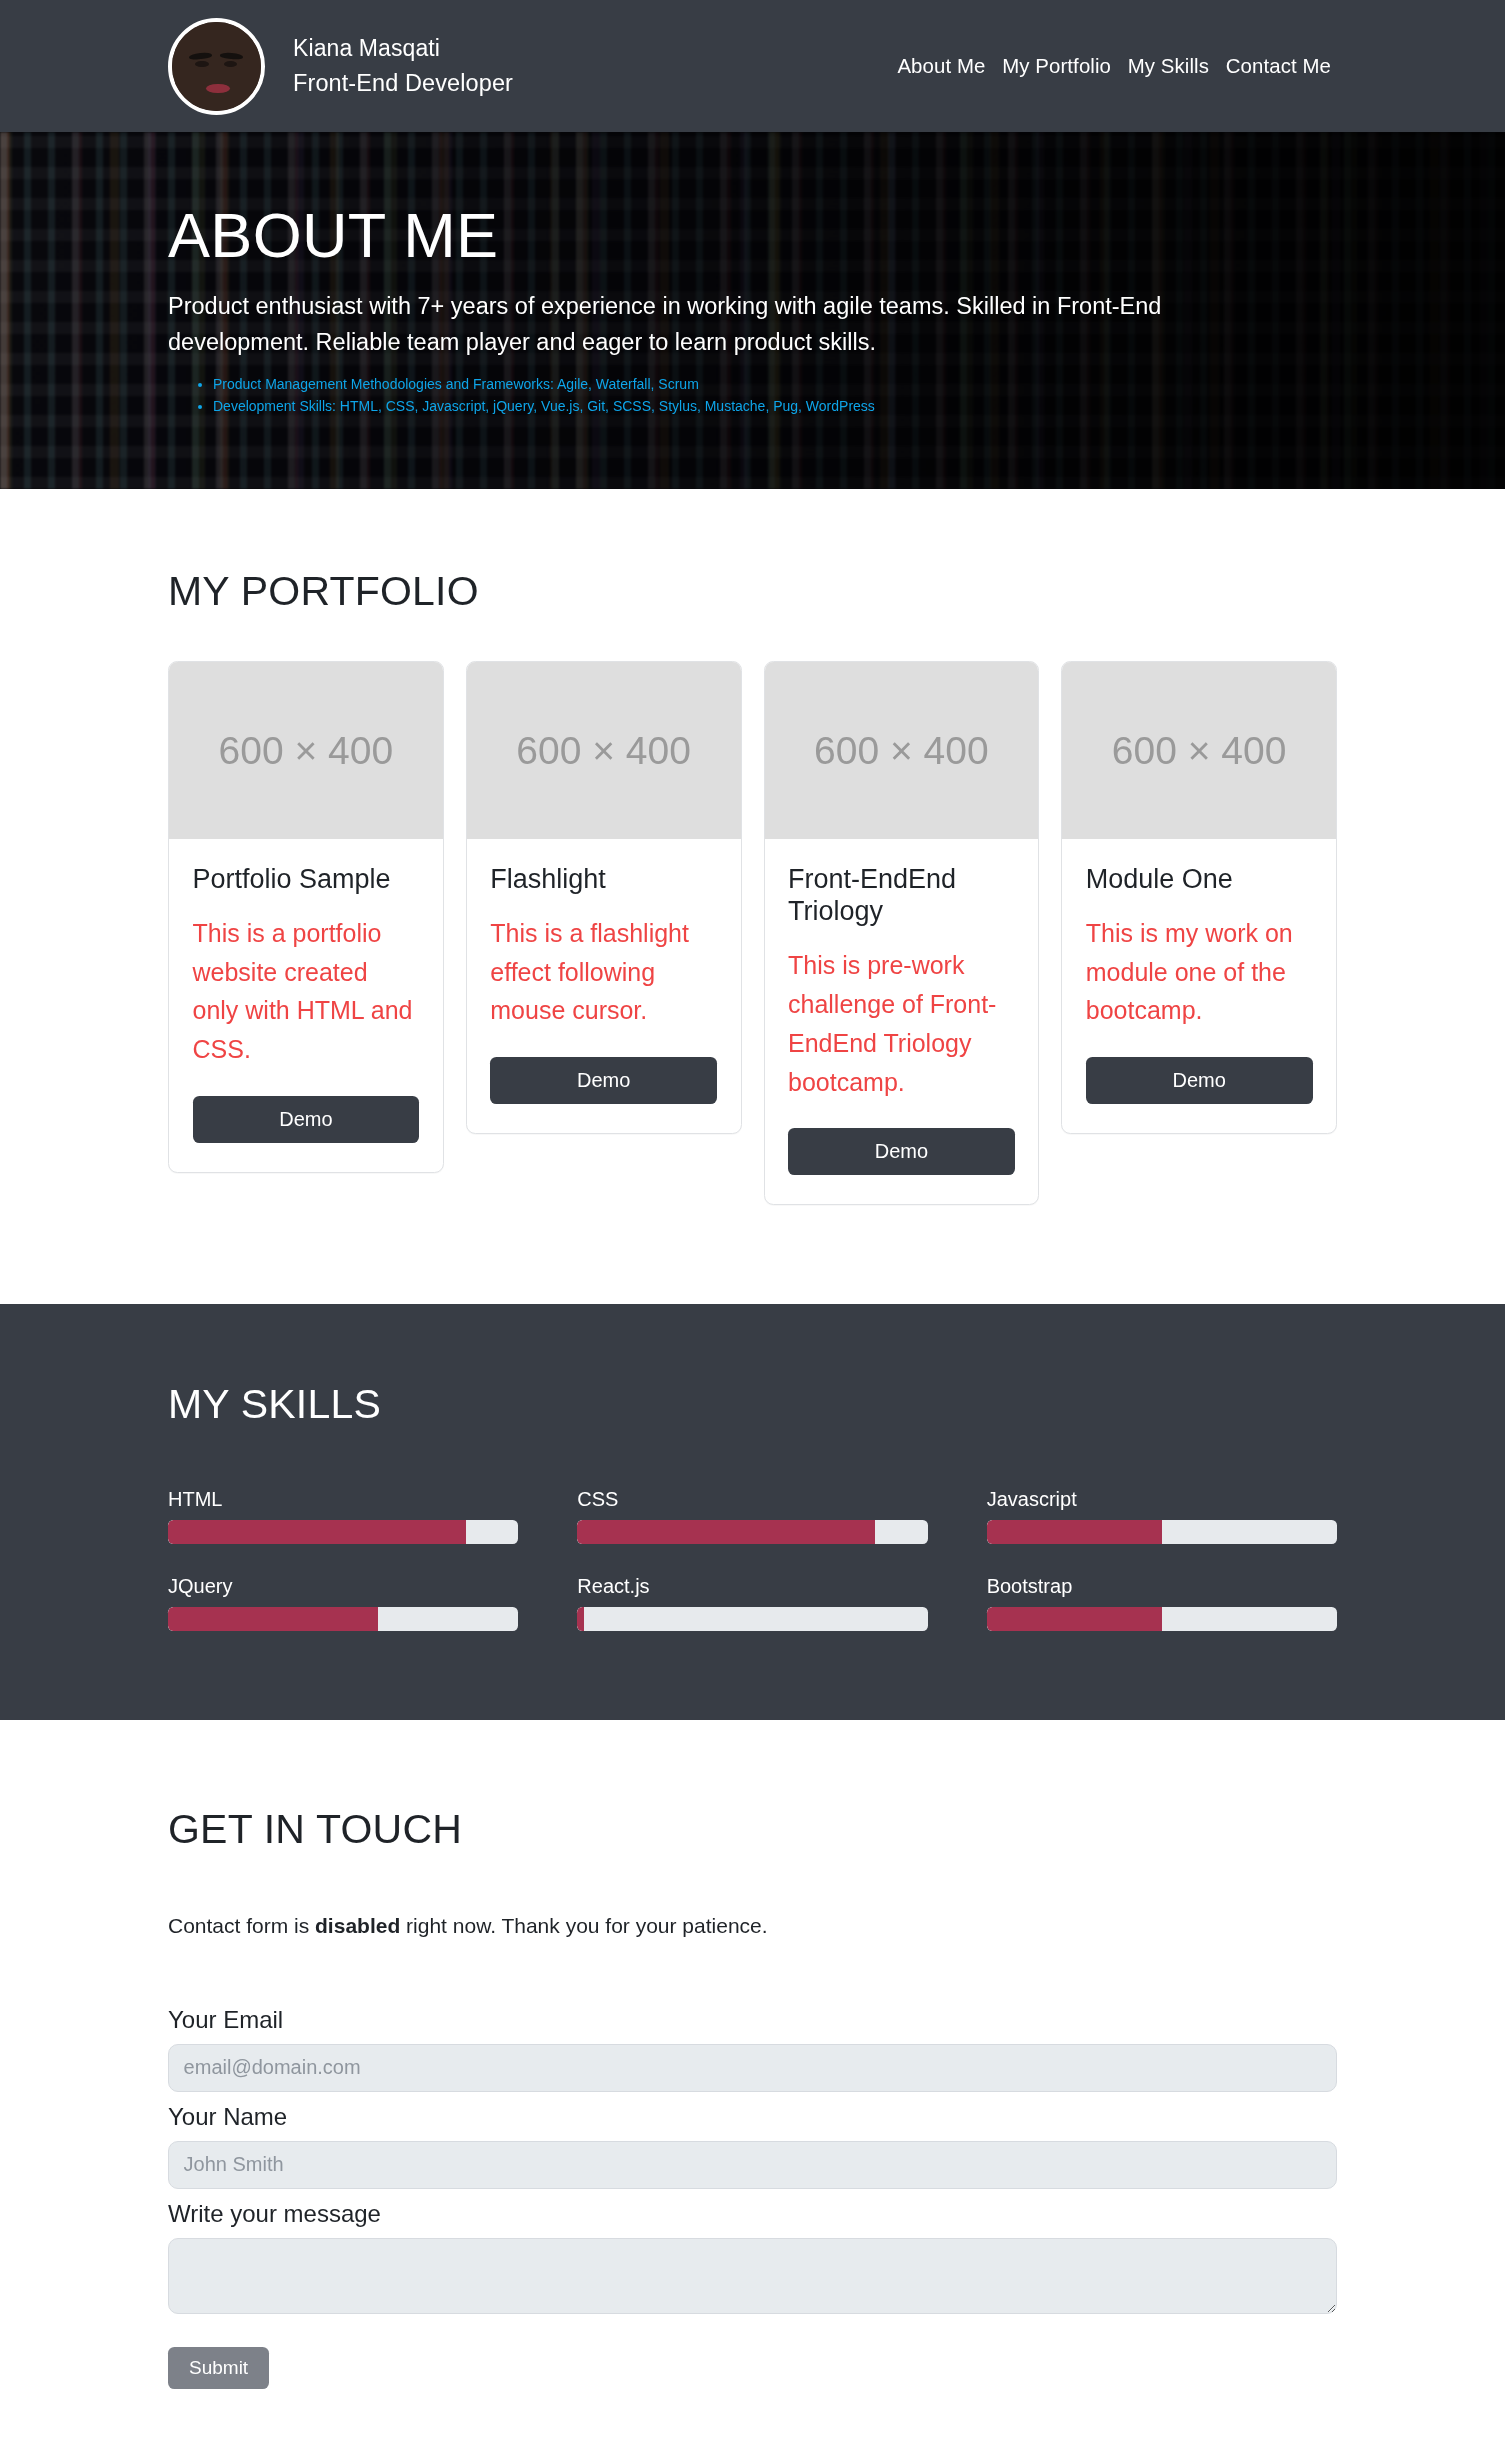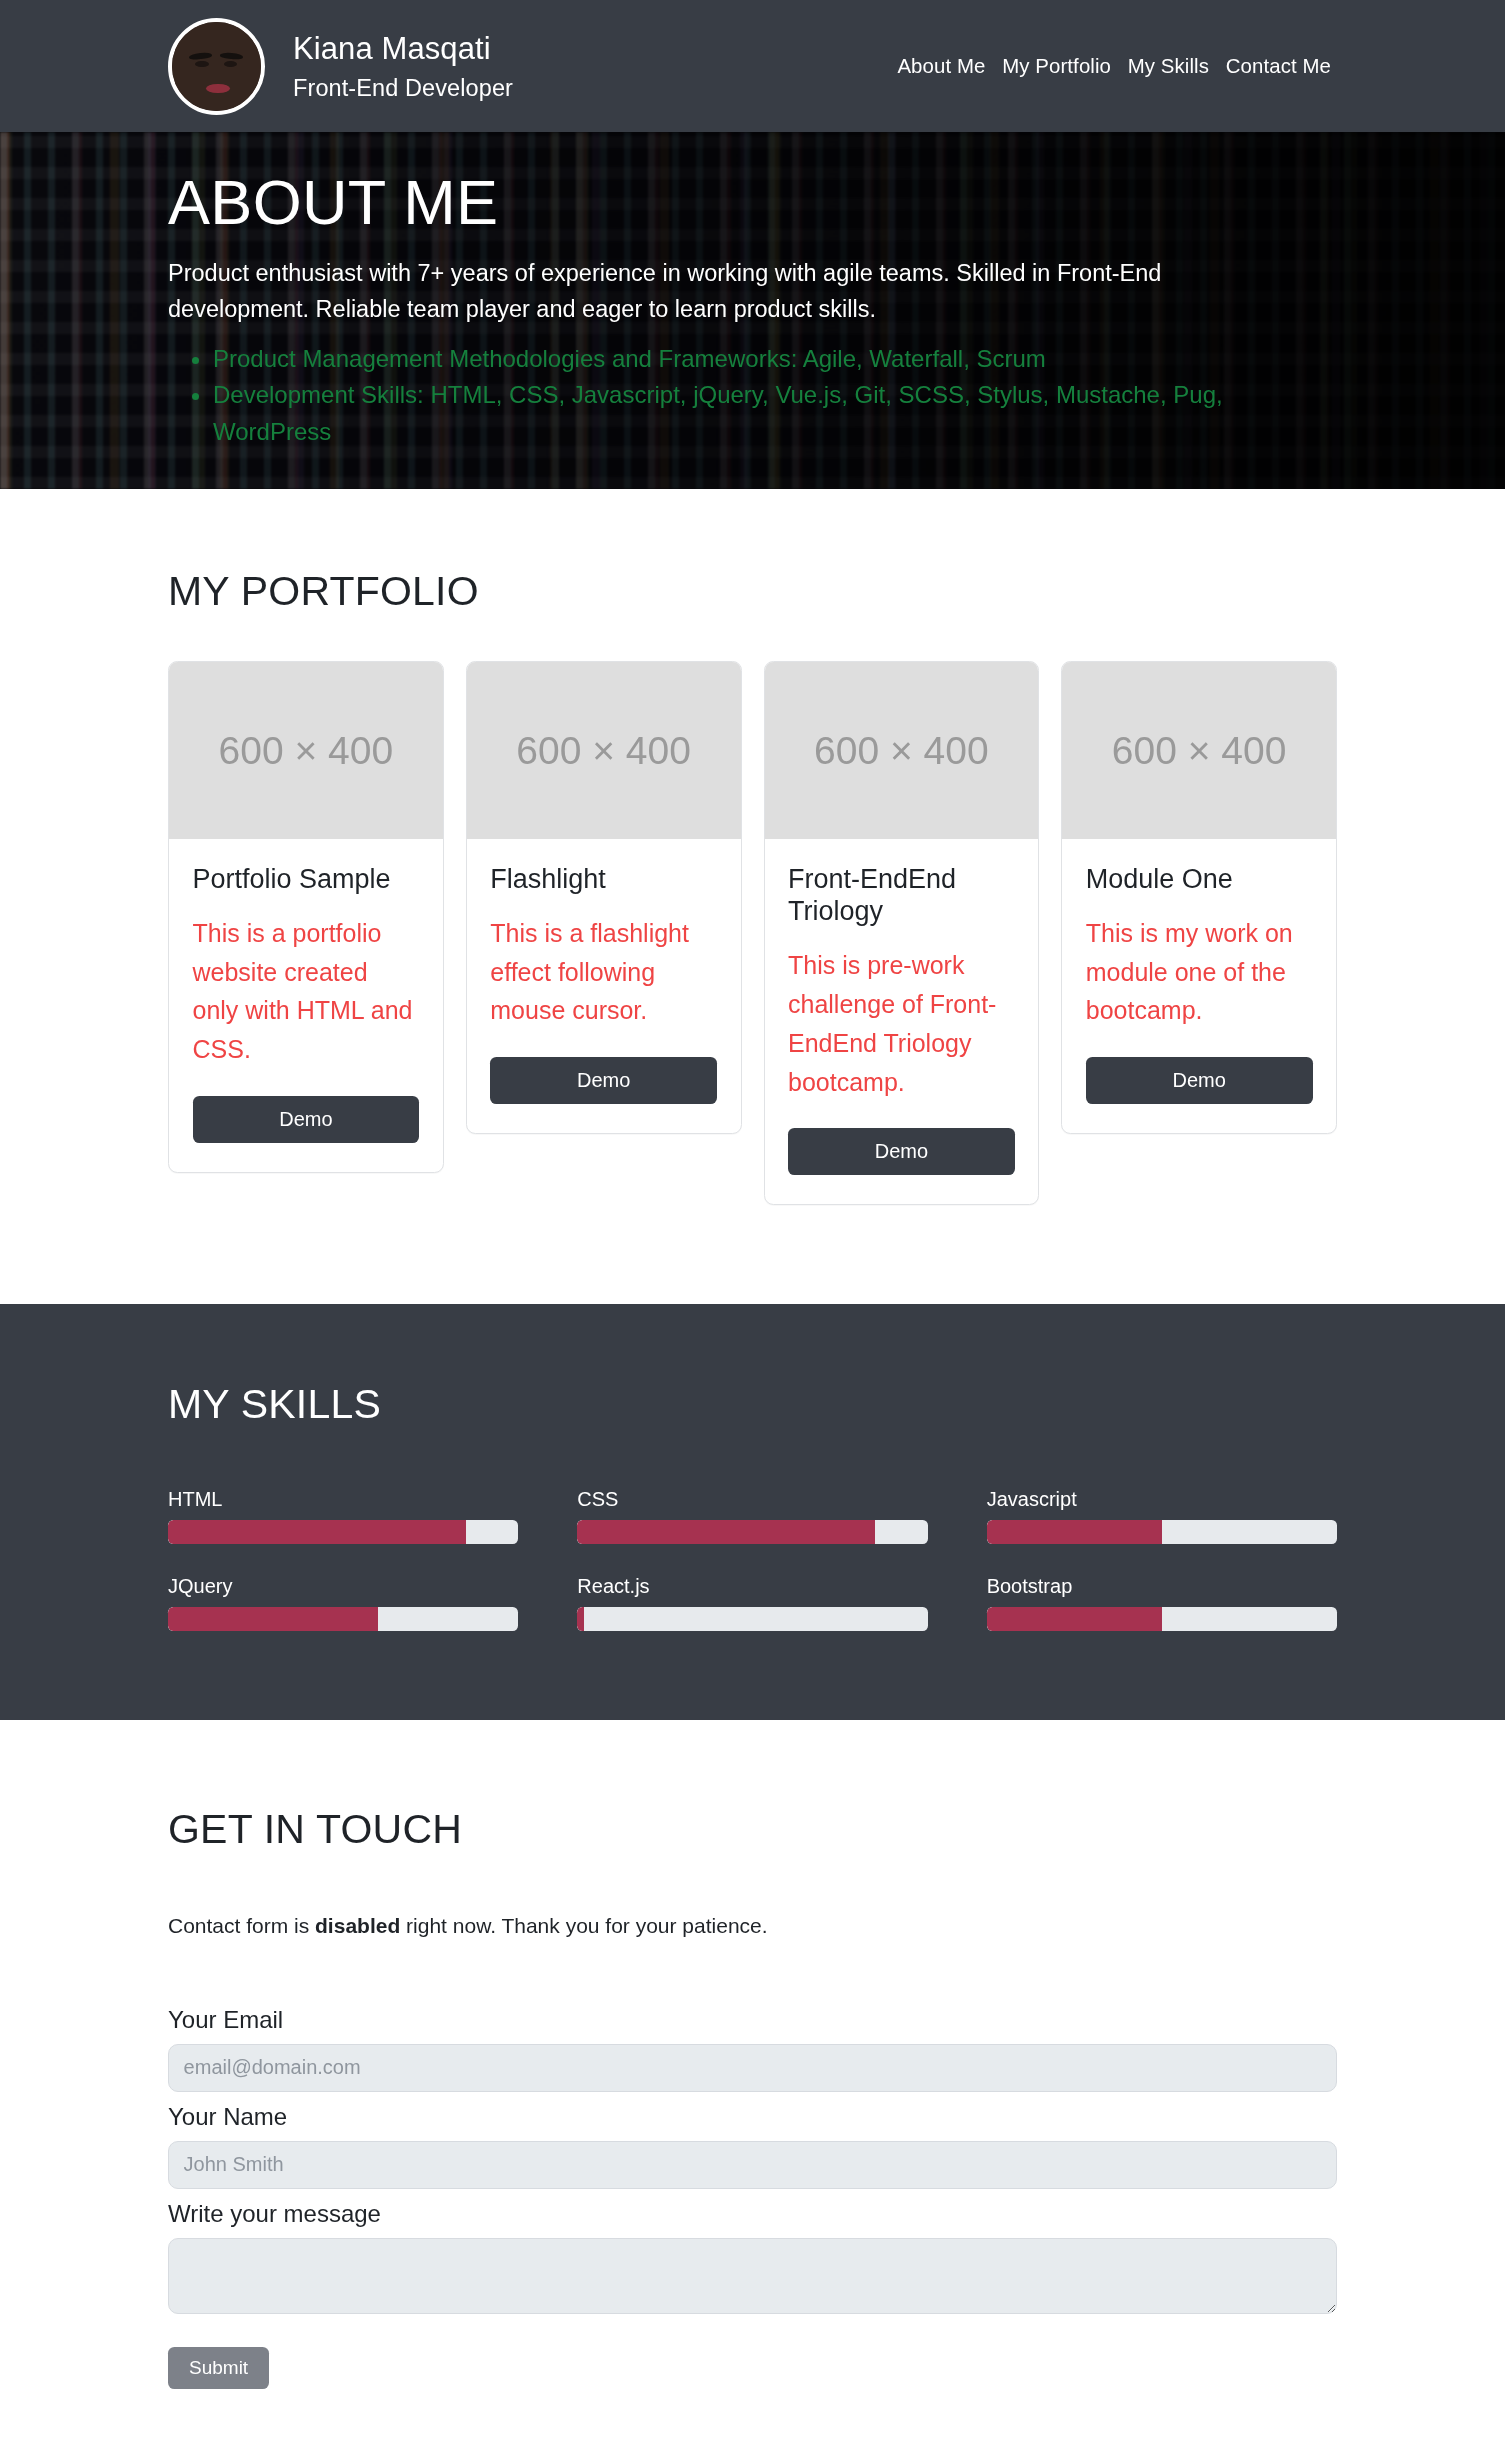--- a/index.html
+++ b/index.html
@@ -54,21 +54,21 @@
   }
   .avatar .brow.l { left: 19%; transform: rotate(-6deg); }
   .avatar .brow.r { left: 54%; transform: rotate(5deg); }
   .avatar .lips {
     position: absolute; width: 24px; height: 9.4px;
     border-radius: 50%; background: #8d2f3c;
     top: 70%; left: 38%;
   }
   .brand-text { margin-left: 28px; }
   .brand-name {
-    color: #ffffff; font-size: 31px; line-height: 1.45;
+    color: #ffffff; font-size: 23px; line-height: 1.45;
     font-weight: 400; letter-spacing: 0.1px;
   }
   .brand-role {
     color: #ffffff; font-size: 23.5px; line-height: 1.45;
     font-weight: 400; letter-spacing: 0.1px;
   }
   .nav-links { margin-left: auto; display: flex; align-items: center; gap: 16.7px; }
   .nav-links a {
     color: #ffffff; font-size: 20.4px; text-decoration: none;
     white-space: nowrap; letter-spacing: 0.1px;
@@ -116,22 +116,22 @@
   .hero-lead {
     color: #ffffff;
     font-size: 23.5px;
     line-height: 1.55;
     max-width: 1113px;
     margin-bottom: 13.6px;
     font-weight: 400;
   }
   .hero ul { list-style: disc; padding-left: 45px; }
   .hero ul li {
-    color: #15803d;
-    font-size: 24px;
+    color: #0ea5e9;
+    font-size: 14px;
     line-height: 1.52;
     font-weight: 400;
   }
 
   
   .portfolio {
     background: #ffffff;
     padding: 79px 168px 99px 168px;
   }
   .section-title {

